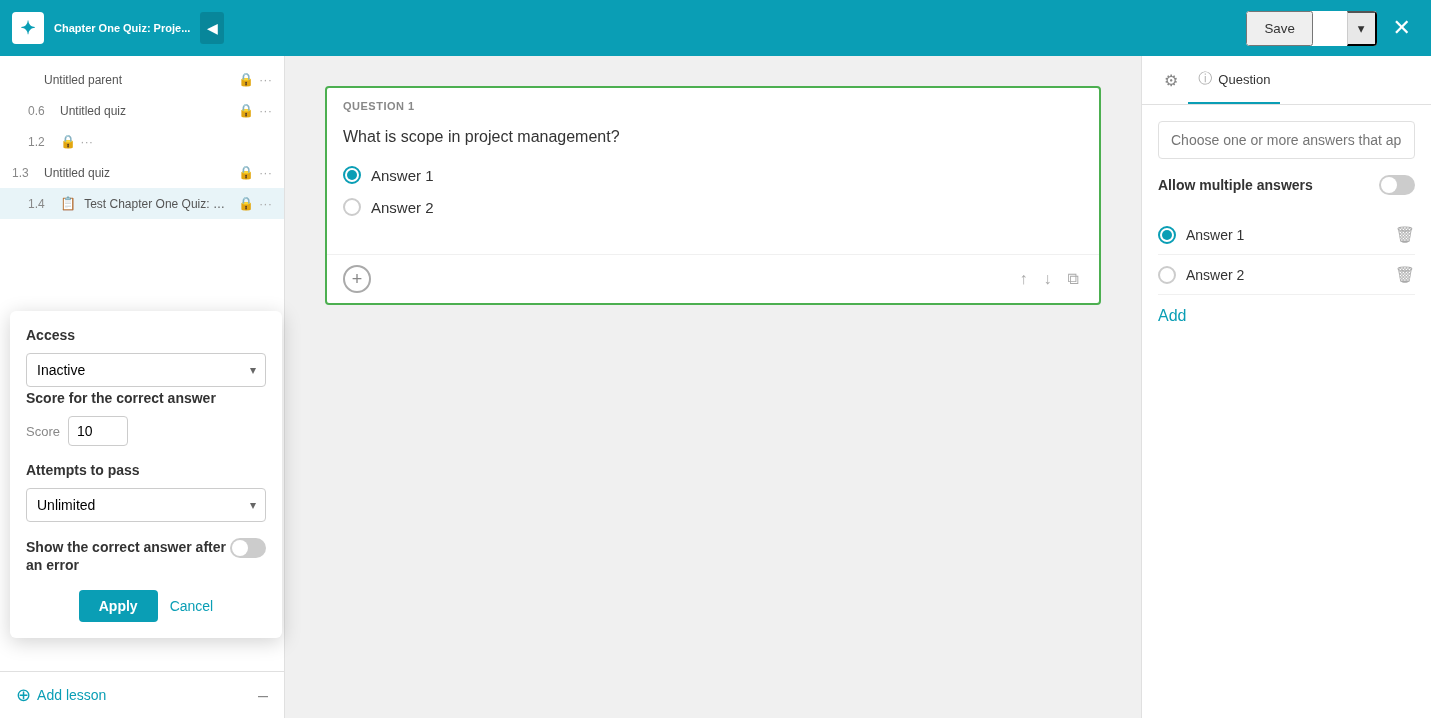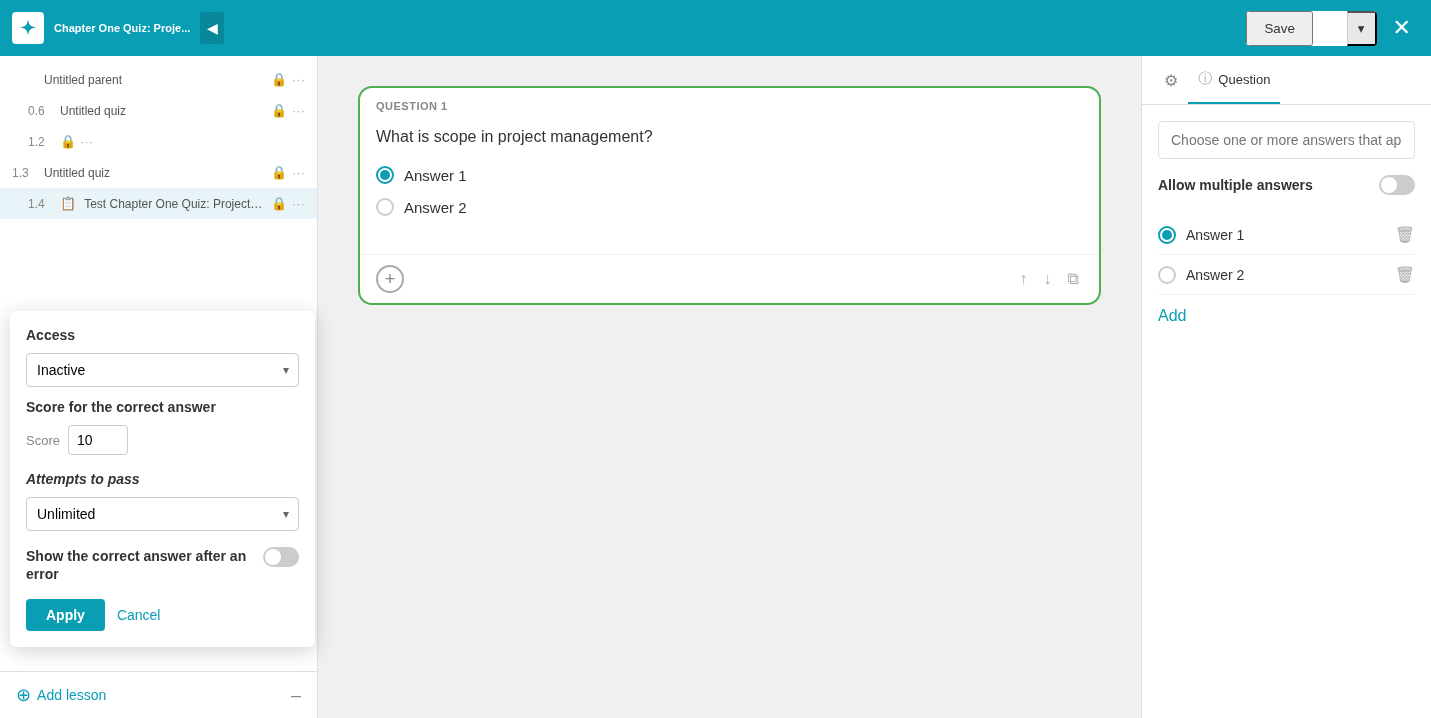--- a/index.html
+++ b/index.html
@@ -39,21 +39,21 @@
     .save-btn-arrow { padding: 8px 10px; background: #e8e8e8; color: #333; border-left: 1px solid #ccc; }
     .close-btn {
       background: none; border: none; color: white; font-size: 22px; cursor: pointer; padding: 4px 8px;
     }
 
     
     .main-layout { display: flex; height: calc(718px - 56px); }
 
     
     .sidebar {
-      width: 318px; background: white; border-right: 1px solid #e0e0e0;
+      width: 285px; background: white; border-right: 1px solid #e0e0e0;
       display: flex; flex-direction: column; position: relative; overflow: visible;
     }
     .sidebar-content { padding: 8px 0; flex: 1; overflow-y: auto; }
     .sidebar-item {
       display: flex; align-items: center; padding: 8px 12px;
       font-size: 13px; color: #555; cursor: pointer; gap: 8px;
     }
     .sidebar-item.active { background: #e8f4f8; }
     .sidebar-item-num { color: #888; font-size: 12px; width: 24px; flex-shrink: 0; }
     .sidebar-item-title { flex: 1; font-size: 12px; color: #555; white-space: nowrap; overflow: hidden; text-overflow: ellipsis; }
@@ -65,46 +65,46 @@
       top: 255px;
       left: 10px;
       right: 2px;
       background: white;
       border-radius: 6px;
       box-shadow: 0 4px 20px rgba(0,0,0,0.18);
       z-index: 100;
       padding: 16px;
     }
     .popup-section-title { font-size: 14px; font-weight: 600; color: #333; margin-bottom: 10px; }
-    .popup-select-wrapper { position: relative; margin-bottom: 12px; }
+    .popup-select-wrapper { position: relative; margin-bottom: 3px; }
     .popup-select {
       width: 100%; padding: 8px 30px 8px 10px;
       border: 1px solid #ccc; border-radius: 4px;
       font-size: 14px; appearance: none; background: white; cursor: pointer;
     }
     .popup-select-arrow {
       position: absolute; right: 10px; top: 50%; transform: translateY(-50%);
       pointer-events: none; color: #666; font-size: 12px;
     }
     .popup-score-row { display: flex; align-items: center; gap: 8px; margin-bottom: 16px; }
     .popup-score-label { font-size: 13px; color: #888; }
     .popup-score-input {
       width: 60px; padding: 6px 8px; border: 1px solid #ccc; border-radius: 4px; font-size: 14px;
     }
-    .popup-attempts-title { font-size: 14px; font-weight: 600; color: #333; margin-bottom: 10px; font-style: italic; }
+    .popup-attempts-title { font-size: 14px; font-weight: 600; color: #333; margin-bottom: 10px; }
     .popup-toggle-row { display: flex; align-items: flex-start; margin-bottom: 16px; }
     .popup-toggle-label { font-size: 14px; font-weight: 600; color: #333; flex: 1; line-height: 1.3; }
     .toggle {
       width: 36px; height: 20px; background: #ccc; border-radius: 10px; position: relative; cursor: pointer; flex-shrink: 0;
     }
     .toggle-knob {
       width: 16px; height: 16px; background: white; border-radius: 50%;
       position: absolute; top: 2px; left: 2px; transition: left 0.2s;
     }
-    .popup-actions { display: flex; align-items: center; gap: 12px; margin-top: 4px; }
+    .popup-actions { display: flex; align-items: center; gap: 12px; margin-top: 4px; justify-content: center; }
     .apply-btn {
       background: #0a9eb5; color: white; border: none; border-radius: 4px;
       padding: 8px 20px; font-size: 14px; font-weight: 600; cursor: pointer;
     }
     .cancel-link { color: #0a9eb5; font-size: 14px; cursor: pointer; text-decoration: none; }
 
     
     .sidebar-footer {
       border-top: 1px solid #e0e0e0; padding: 12px 16px;
       display: flex; align-items: center; gap: 8px; cursor: pointer;
@@ -113,21 +113,21 @@
     .add-lesson-circle { font-size: 18px; }
 
     
     .main-content {
       flex: 1; background: #f0f0f0; padding: 30px 40px; overflow-y: auto;
     }
     .quiz-title { font-size: 28px; font-weight: 700; color: #333; margin-bottom: 24px; }
 
     
     .question-card {
-      background: white; border: 2px solid #4caf50; border-radius: 14px;
+      background: white; border: 2px solid #4caf50; border-radius: 4px;
       padding: 0; margin-bottom: 16px;
     }
     .question-label {
       font-size: 11px; font-weight: 700; color: #888; letter-spacing: 0.5px;
       padding: 12px 16px 0 16px; text-transform: uppercase;
     }
     .question-body { padding: 16px; }
     .question-text { font-size: 16px; color: #333; margin-bottom: 20px; font-weight: 400; }
     .answer-option { display: flex; align-items: center; gap: 10px; margin-bottom: 14px; cursor: pointer; }
     .answer-radio {

